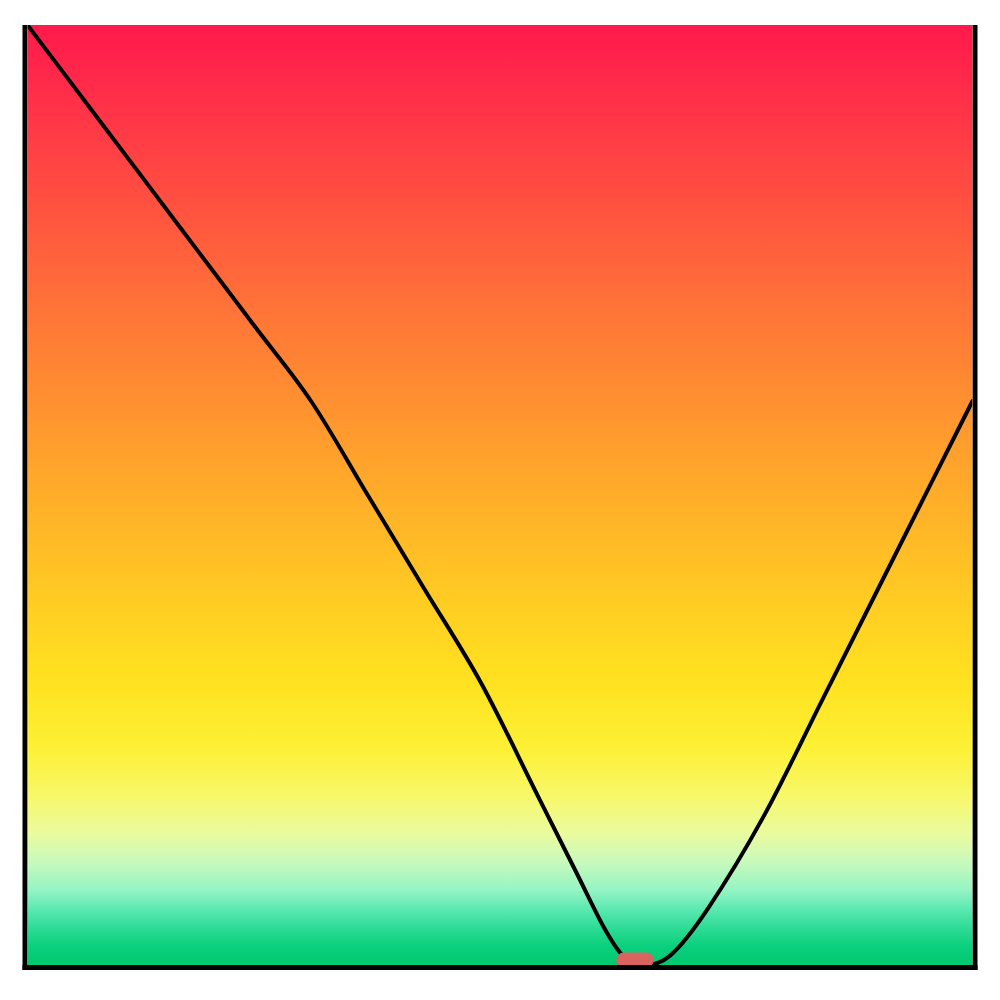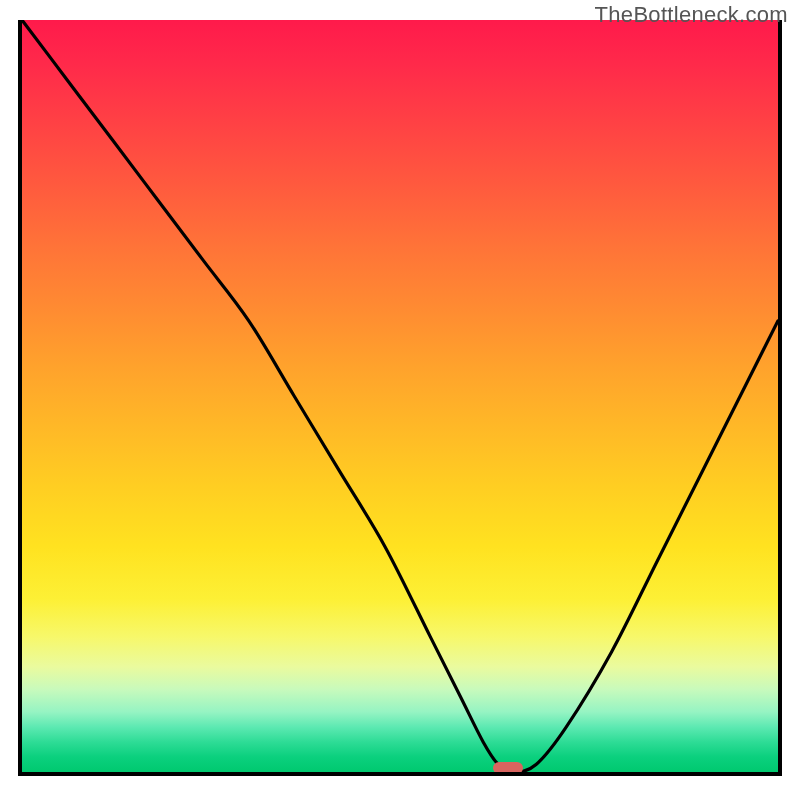--- a/index.html
+++ b/index.html
@@ -82,21 +82,20 @@
     height: 12px;
     background: #d9645f;
     border-radius: 6px;
   }
 </style>
 </head>
 <body>
 
 <div class="canvas">
 
-  <div class="watermark">TheBottleneck.com</div>
 
   <div class="plot-frame">
     <div class="gradient-bg"></div>
 
     <svg class="curve-svg" viewBox="0 0 760 752" preserveAspectRatio="none">
       <path id="curve-path" fill="none" stroke="#000" stroke-width="3.2" stroke-linejoin="round" stroke-linecap="round" d="M 0 0 C 7.6000000000000005 10.026666666666662, 30.4 40.10666666666663, 45.6 60.15999999999997 C 60.800000000000004 80.21333333333331, 76 100.26666666666671, 91.2 120.32000000000005 C 106.4 140.3733333333334, 121.59999999999998 160.4266666666667, 136.79999999999998 180.48000000000002 C 151.99999999999997 200.53333333333333, 167.2 220.58666666666664, 182.4 240.64 C 197.60000000000002 260.6933333333333, 212.8 278.24, 228 300.8 C 243.2 323.36, 258.4 350.93333333333334, 273.59999999999997 376 C 288.79999999999995 401.06666666666666, 304 426.1333333333333, 319.2 451.2 C 334.4 476.26666666666665, 349.6 498.82666666666665, 364.8 526.4 C 380 553.9733333333334, 397.73333333333335 591.5733333333333, 410.40000000000003 616.64 C 423.0666666666667 641.7066666666667, 431.9333333333333 659.2533333333333, 440.79999999999995 676.8 C 449.66666666666663 694.3466666666666, 457.26666666666665 710.64, 463.59999999999997 721.92 C 469.9333333333333 733.1999999999999, 473.73333333333335 739.4666666666667, 478.8 744.48 C 483.8666666666667 749.4933333333333, 487.66666666666663 752, 494 752 C 500.33333333333337 752, 507.9333333333334 752, 516.8000000000001 744.48 C 525.6666666666667 736.96, 534.5333333333333 725.6800000000001, 547.1999999999999 706.88 C 559.8666666666666 688.0799999999999, 577.6 659.2533333333333, 592.8000000000001 631.68 C 608.0000000000001 604.1066666666666, 623.2 571.52, 638.4 541.4399999999999 C 653.5999999999999 511.35999999999996, 668.8 481.28, 684 451.2 C 699.2 421.12, 716.9333333333334 386.02666666666664, 729.6 360.96 C 742.2666666666667 335.8933333333333, 754.9333333333334 310.82666666666665, 760 300.8"></path>
     </svg>
 
     <div id="marker" class="marker" style="left: 471.4px; top: 742px; background: rgb(217, 100, 95);"></div>
   </div>

